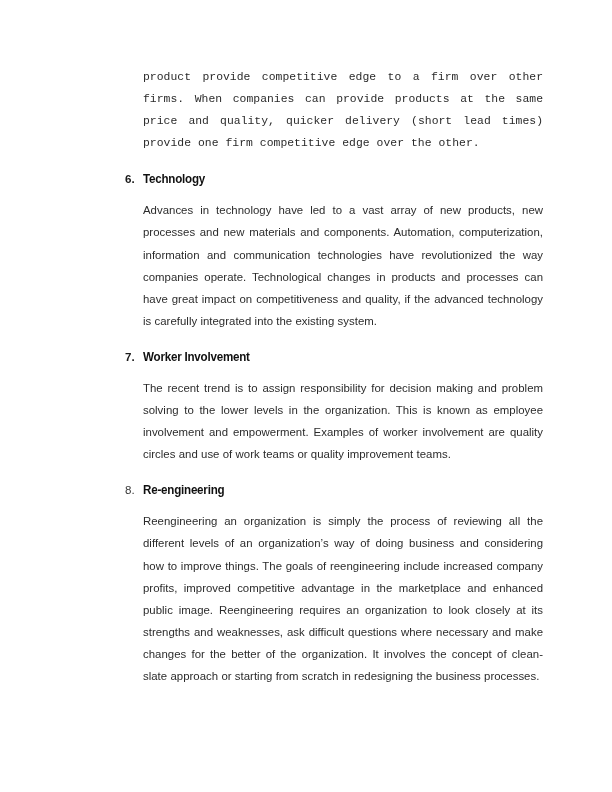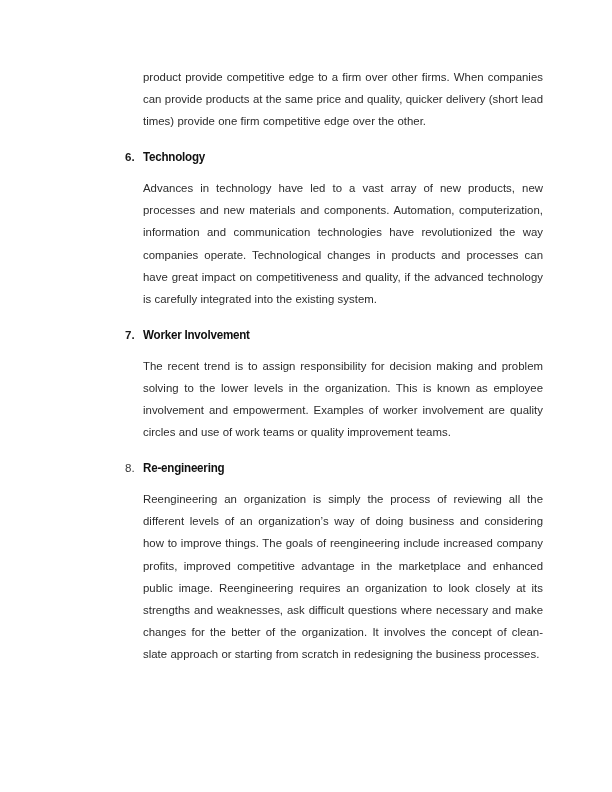--- a/index.html
+++ b/index.html
@@ -38,21 +38,21 @@
     font-family: "Liberation Sans", sans-serif;
     font-size: 11.4px;
     line-height: 22.1px;
     color: #2b2b2b;
     text-align: justify;
     text-justify: inter-word;
     letter-spacing: 0.02px;
     word-spacing: 0.1px;
   }
 
-  .para.first { padding-top: 0; }
+  .para.first { padding-top: 0; font-family: Liberation Mono, monospace; }
 
   
   .gap-before-heading { height: 17px; }
   
   .gap-after-heading  { height: 12px; }
 
   
   .heading {
     display: flex;
     align-items: baseline;

